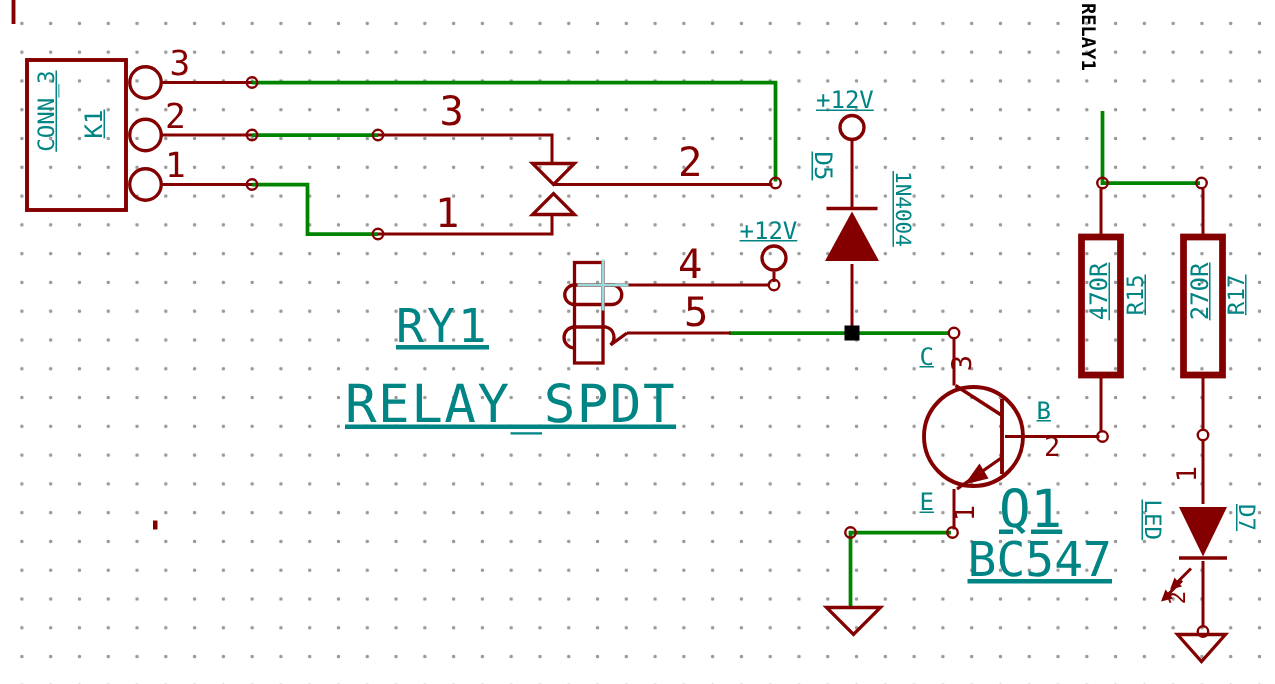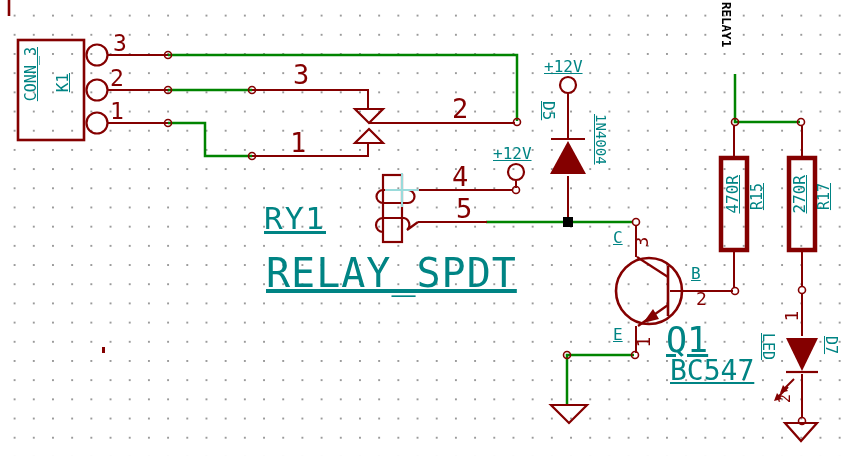--- a/index.html
+++ b/index.html
@@ -153,21 +153,21 @@
   <div class="t rd" style="left:113px;top:32px;font-size:23px;">3</div>
   <div class="t rd" style="left:110px;top:67px;font-size:23px;">2</div>
   <div class="t rd" style="left:110px;top:100px;font-size:23px;">1</div>
 
   <div class="t rd" style="left:293px;top:61px;font-size:27px;">3</div>
   <div class="t rd" style="left:290px;top:129px;font-size:27px;">1</div>
   <div class="t rd" style="left:452px;top:95px;font-size:27px;">2</div>
   <div class="t rd" style="left:452px;top:163px;font-size:27px;">4</div>
   <div class="t rd" style="left:456px;top:195px;font-size:27px;">5</div>
   <div class="t cy" style="left:236px;top:203px;font-size:31px;letter-spacing:2px;margin-left:28px;">RY1</div>
-  <div class="t cy" style="left:230px;top:253px;font-size:40px;letter-spacing:1px;margin-left:36px;">RELAY_SPDT</div>
+  <div class="t cy" style="left:230px;top:253px;font-size:35px;letter-spacing:1px;">RELAY_SPDT</div>
 
   <div class="t cy" style="left:493px;top:146px;font-size:16px;">+12V</div>
   <div class="t cy" style="left:544px;top:59px;font-size:16px;">+12V</div>
 
   <div class="t cy vt" style="left:540px;top:101px;font-size:16px;">D5</div>
   <div class="t cy vt" style="left:594px;top:114px;font-size:14px;">1N4004</div>
 
   <div class="t bk vt" style="left:719px;top:2px;font-size:12.5px;">RELAY1</div>
 
   <div class="t cy vtu" style="left:725px;top:175px;font-size:16px;">470R</div>
@@ -175,20 +175,20 @@
   <div class="t cy vtu" style="left:792px;top:175px;font-size:16px;">270R</div>
   <div class="t cy vtu" style="left:817px;top:183px;font-size:15px;">R17</div>
 
   <div class="t cy" style="left:613px;top:230px;font-size:16px;">C</div>
   <div class="t rd rot" style="left:637px;top:233px;font-size:18px;">3</div>
   <div class="t cy" style="left:691px;top:266px;font-size:16px;">B</div>
   <div class="t rd" style="left:696px;top:290px;font-size:18px;">2</div>
   <div class="t cy" style="left:613px;top:327px;font-size:16px;">E</div>
   <div class="t rd rot" style="left:639px;top:333px;font-size:18px;">1</div>
   <div class="t cy" style="left:666px;top:323px;font-size:35px;">Q1</div>
-  <div class="t cy" style="left:670px;top:357px;font-size:28px;">BC547</div>
+  <div class="t cy" style="left:645px;top:357px;font-size:32px;">BC547</div>
 
   <div class="t rd rot" style="left:787px;top:307px;font-size:18px;">1</div>
   <div class="t rd rot" style="left:781px;top:391px;font-size:15px;">2</div>
   <div class="t cy vt" style="left:760px;top:333px;font-size:15px;">LED</div>
   <div class="t cy vt" style="left:823px;top:336px;font-size:15px;">D7</div>
 
 </div>
 
 </body></html>

